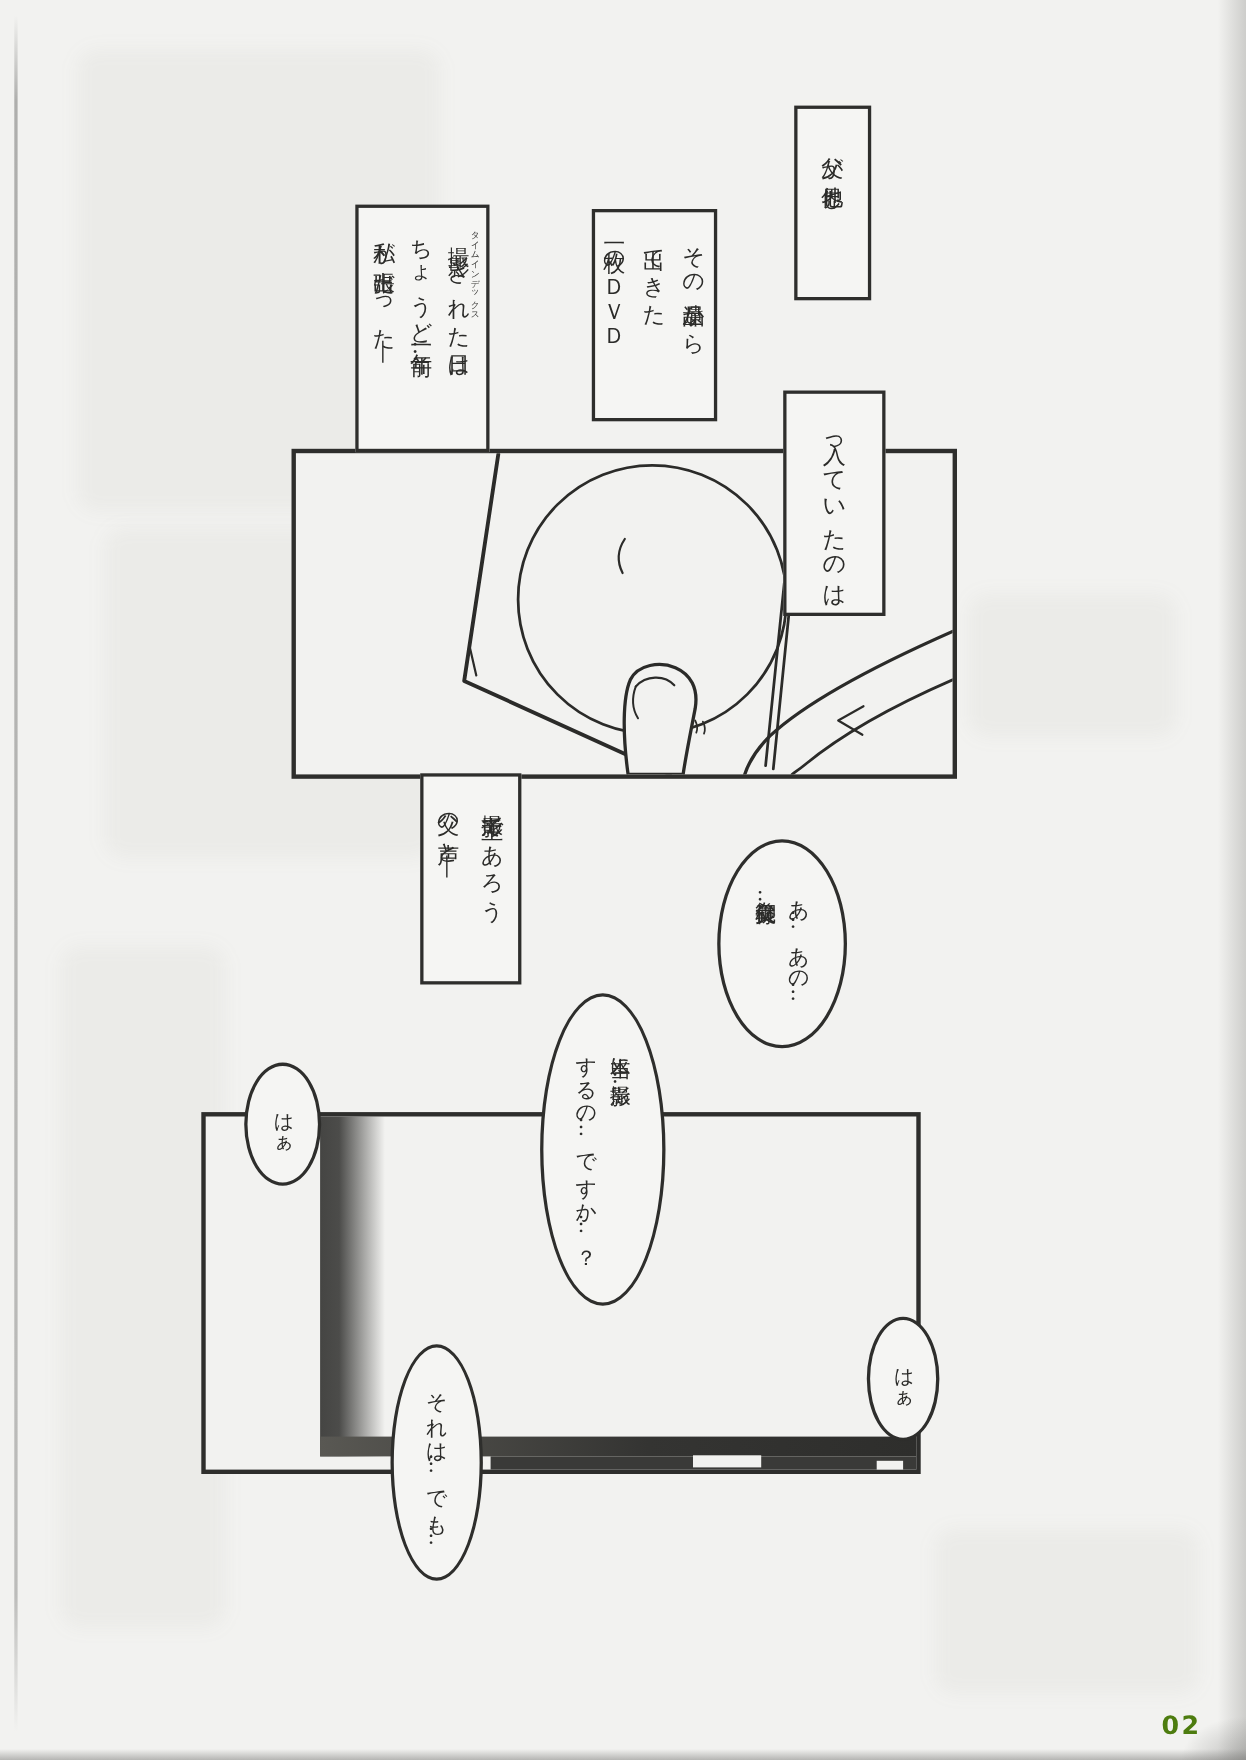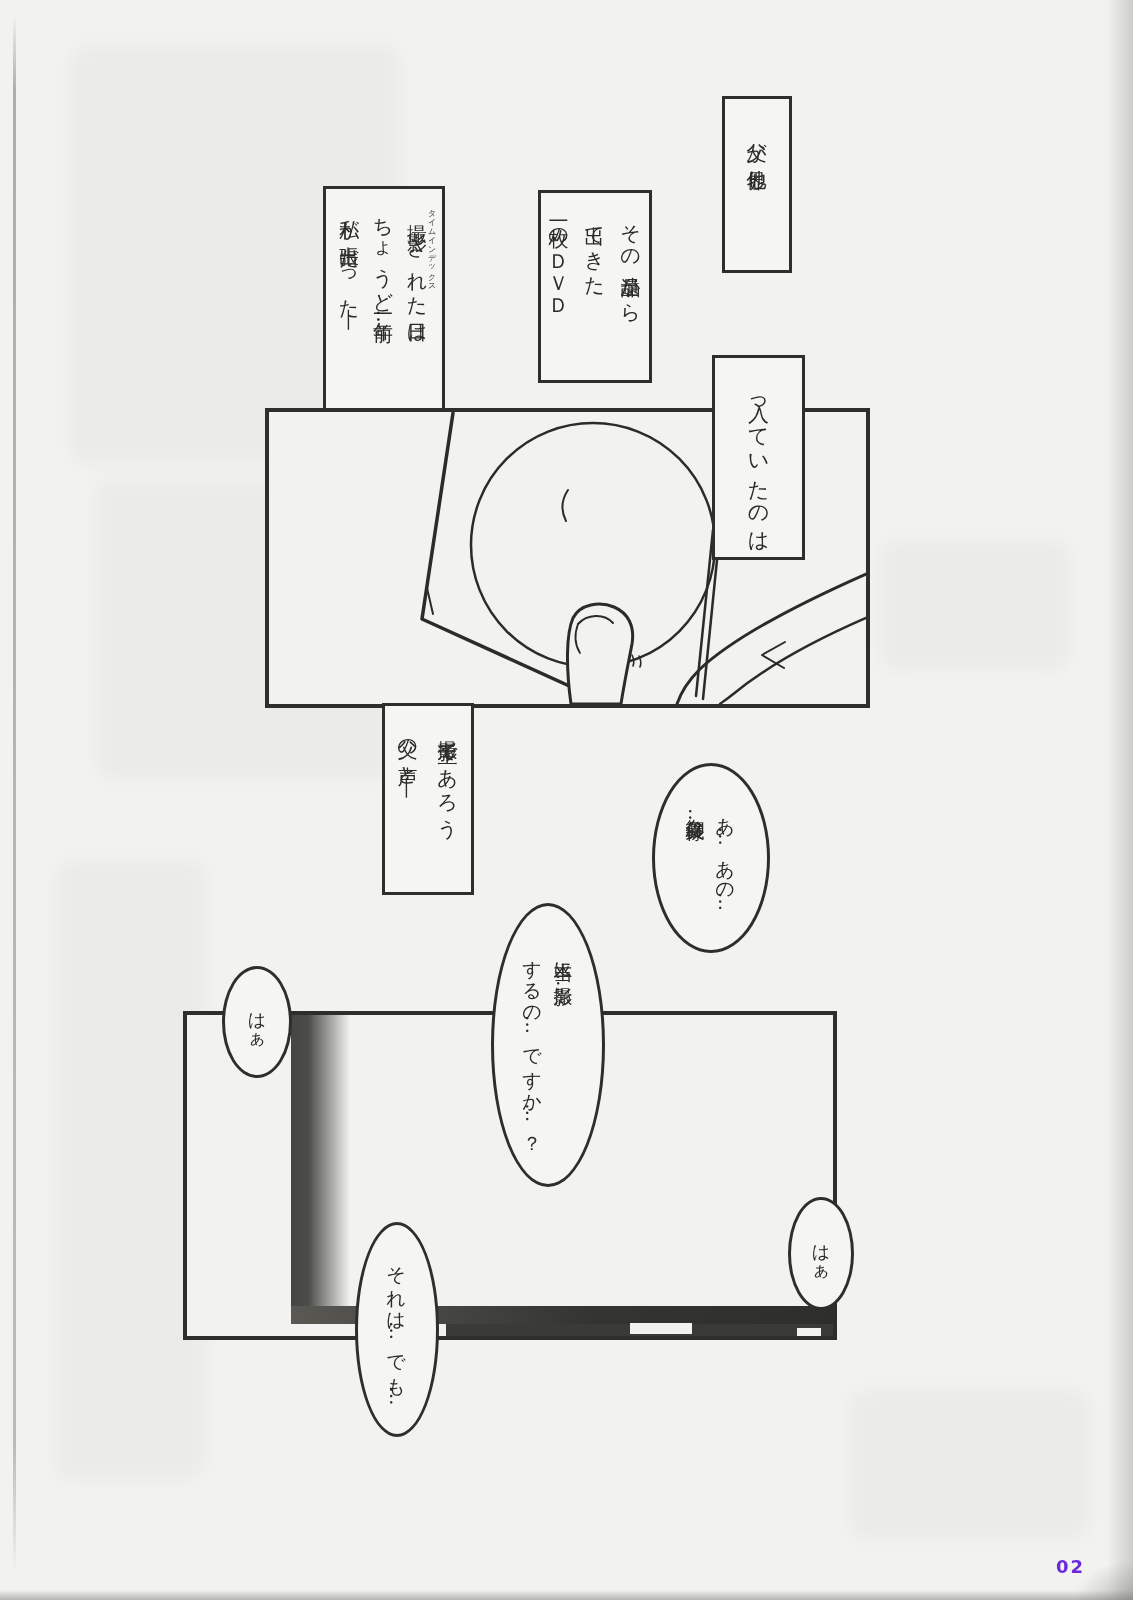--- a/index.html
+++ b/index.html
@@ -54,21 +54,21 @@
   .bubble .vtext{letter-spacing:1px;font-size:19px;line-height:30px;}
   .ba{left:652px;top:763px;width:118px;height:190px;}
   .bb{left:491px;top:903px;width:114px;height:284px;}
   .bb .vtext{line-height:31px;}
   .bhl{left:222px;top:966px;width:70px;height:112px;}
   .bhr{left:788px;top:1197px;width:66px;height:113px;}
   .bhl .vtext,.bhr .vtext{font-size:18px;}
   .bs{left:355px;top:1222px;width:84px;height:215px;}
   
   .pageno{position:absolute;left:1056px;top:1556px;font-family:"DejaVu Sans","Liberation Sans",sans-serif;
-      font-weight:bold;font-size:18px;letter-spacing:2px;color:#6d28d9;z-index:7;}
+      font-weight:bold;font-size:23px;letter-spacing:2px;color:#4d7c0f;z-index:7;}
   svg{display:block;}
 </style>
 </head>
 <body>
 
 <div class="page">
 
   <div class="bleed b1"></div>
   <div class="bleed b2"></div>
   <div class="bleed b3"></div>

